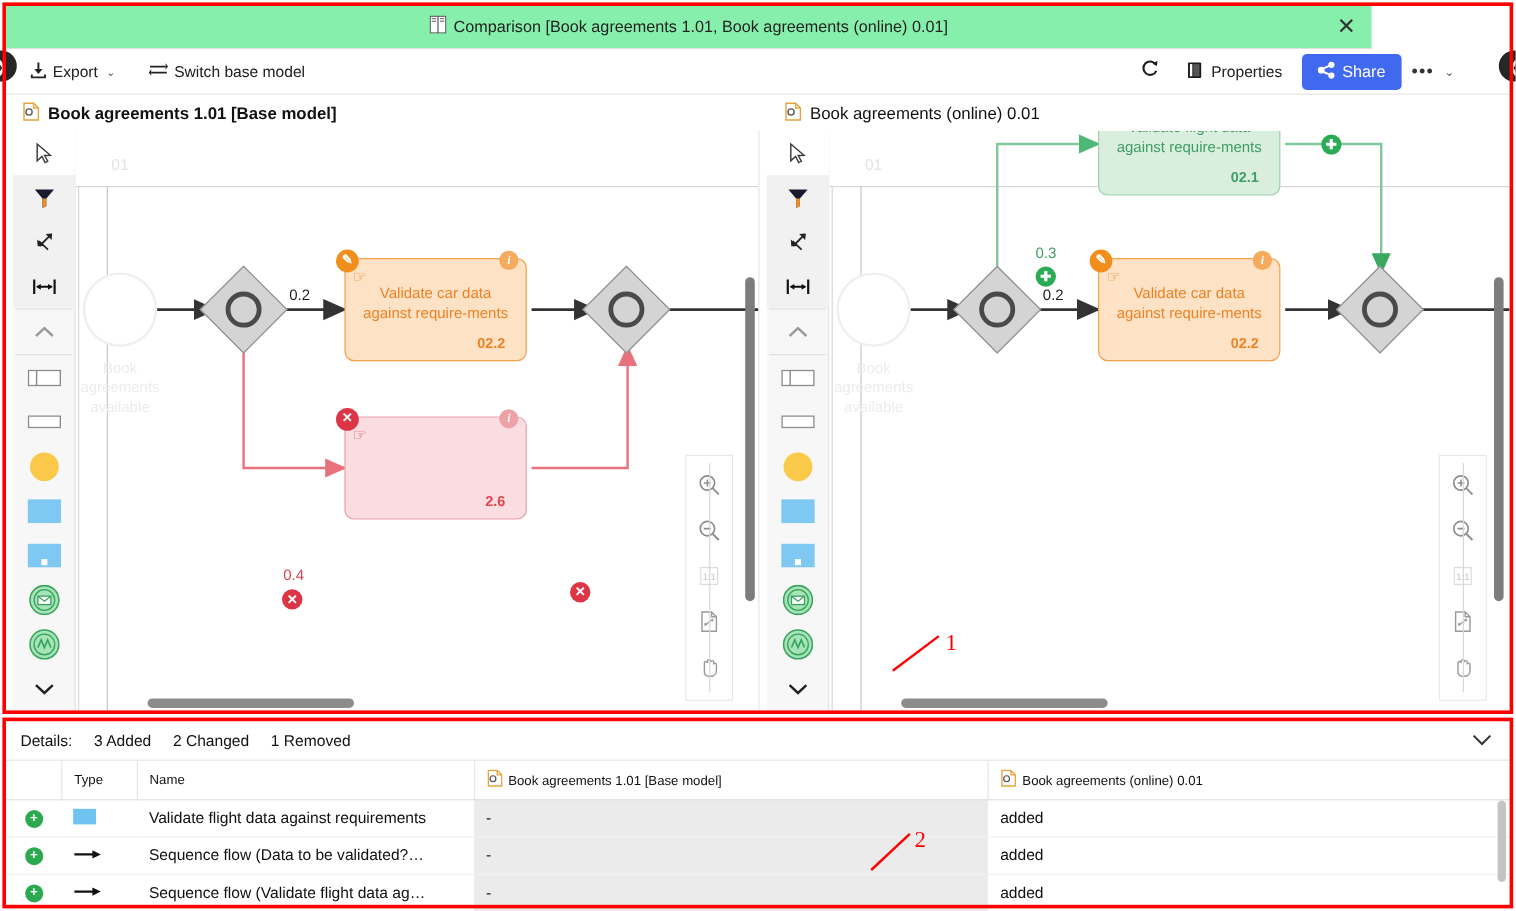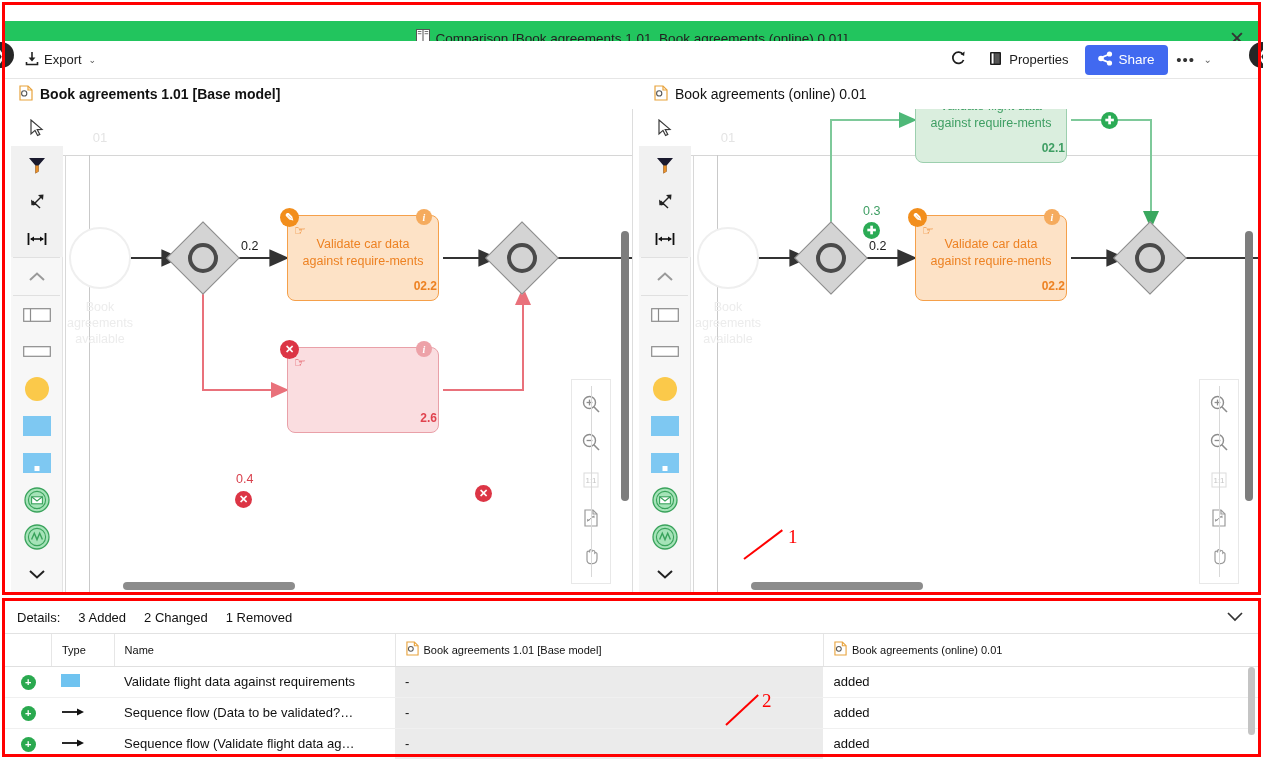--- a/index.html
+++ b/index.html
@@ -27,24 +27,24 @@
     position: absolute; left: 2px; top: 598px;
     width: 1259px; height: 159px;
     border: 3px solid #ff0000;
     pointer-events: none;
     z-index: 60;
   }
 
   
   .titlebar {
     position: absolute; left: 5px; top: 5px;
-    width: 1253px; height: 36px;
-    background: #22c55e;
+    width: 1138px; height: 36px;
+    background: #86efac;
     border-bottom: 1px solid #e0e0e0;
-    display: flex; align-items: center; justify-content: center; margin-top: 16px;
+    display: flex; align-items: center; justify-content: center;
   }
   .titlebar-text {
     font-size: 13.5px; color: #222; letter-spacing: 0;
   }
   .titlebar-icon {
     display: inline-block; vertical-align: -2px; margin-right: 6px;
   }
   .titlebar-close {
     position: absolute; right: 8px; top: 50%; transform: translateY(-50%);
     width: 26px; height: 26px;
@@ -187,21 +187,21 @@
     position: absolute; width: 152px; height: 86px;
     border-radius: 8px;
     display: flex; align-items: center; justify-content: center;
     text-align: center; font-size: 12.5px; line-height: 17px;
     padding: 4px 14px 14px 14px;
   }
   .task.orange { background: #fde2c6; border: 1px solid #f5a04a; color: #ed8223; }
   .task.red    { background: #fadde0; border: 1px solid #e9a0a8; color: #e0434f; }
   .task.green  { background: #daeede; border: 1px solid #9ccfae; color: #3e9e63; }
   .task-num {
-    position: absolute; right: 1px; bottom: 5px;
+    position: absolute; right: 17px; bottom: 5px;
     font-size: 12px; font-weight: bold;
   }
   .task-badge {
     position: absolute; left: -8px; top: -8px;
     width: 19px; height: 19px; border-radius: 50%;
     display: flex; align-items: center; justify-content: center;
     color: #fff; font-size: 11px; font-weight: bold;
   }
   .badge-orange { background: #f28e1c; }
   .badge-red    { background: #dc3545; }
@@ -326,20 +326,31 @@
     <div class="tb-btn">
       <span>
         <svg width="14" height="15" viewBox="0 0 14 15">
           <line x1="7" y1="1" x2="7" y2="9" stroke="#222" stroke-width="1.6"></line>
           <polygon points="3.6,6.4 10.4,6.4 7,10.6" fill="#222"></polygon>
           <polyline points="1.5,11 1.5,13.5 12.5,13.5 12.5,11" fill="none" stroke="#222" stroke-width="1.6"></polyline>
         </svg>
       </span>
       <span>Export</span>
       <span class="tb-caret">⌄</span>
+    </div>
+    <div class="tb-btn">
+      <span>
+        <svg width="16" height="14" viewBox="0 0 16 14">
+          <line x1="1" y1="4.5" x2="14" y2="4.5" stroke="#222" stroke-width="1.5"></line>
+          <polygon points="14,1.8 16,4.5 14,7.2" fill="#222"></polygon>
+          <line x1="2" y1="9.5" x2="15" y2="9.5" stroke="#222" stroke-width="1.5"></line>
+          <polygon points="2,6.8 0,9.5 2,12.2" fill="#222"></polygon>
+        </svg>
+      </span>
+      <span>Switch base model</span>
     </div>
 
     <div class="tb-right">
       <div class="tb-icon-btn">
         <span>
           <svg width="16" height="16" viewBox="0 0 16 16">
             <path d="M13 4.5 A5.6 5.6 0 1 0 13.6 10" fill="none" stroke="#1c1c1c" stroke-width="1.7"></path>
             <polygon points="10.6,4.2 14.6,1.6 14.1,6.1" fill="#1c1c1c"></polygon>
           </svg>
         </span>

